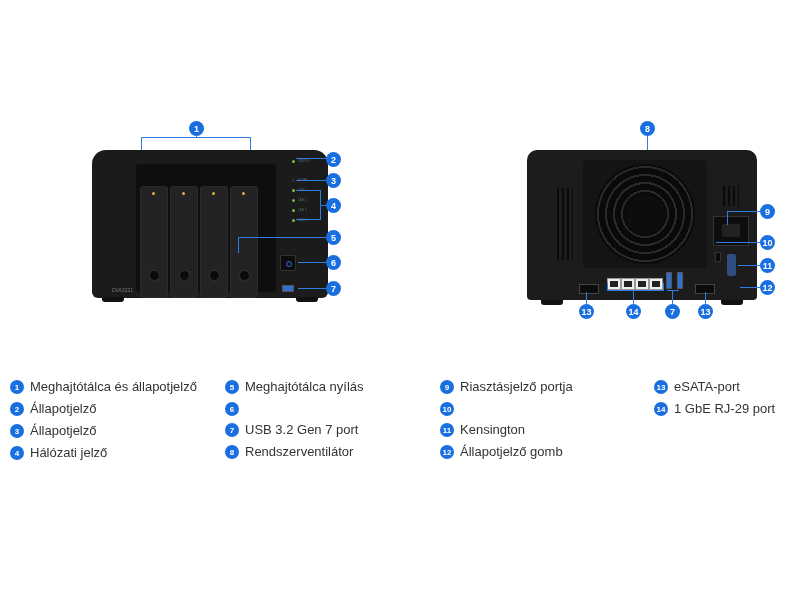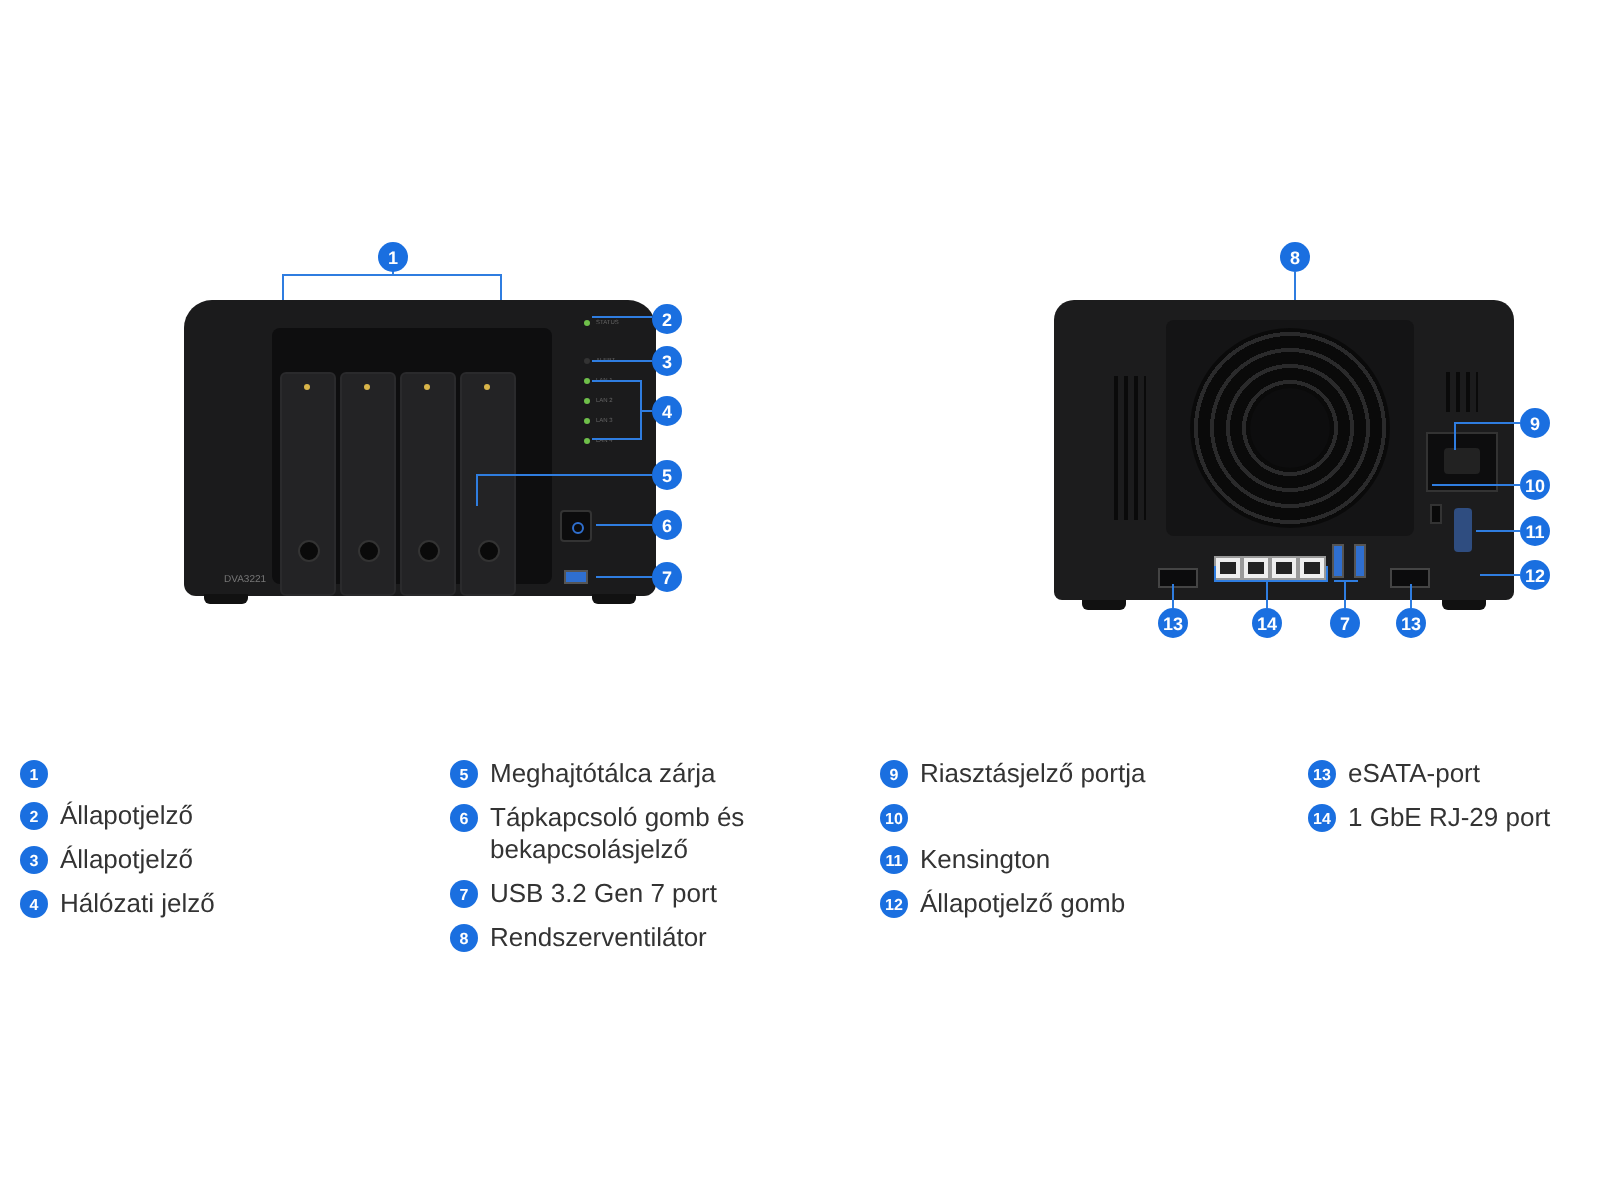--- a/index.html
+++ b/index.html
@@ -153,42 +153,42 @@
   <div class="line" style="left:672px;top:290px;width:1px;height:14px;"></div>
   <div class="badge" style="left:665px;top:304px;">7</div>
   <div class="line" style="left:705px;top:292px;width:1px;height:12px;"></div>
   <div class="badge" style="left:698px;top:304px;">13</div>
 </div>
 
 <div>
   <div class="legend-col" style="left:10px;width:210px;">
     <div class="legend-item">
         <span class="badge">1</span>
+        <span class="legend-text">Meghajtótálca és állapotjelző</span>
       </div>
     <div class="legend-item">
         <span class="badge">2</span>
         <span class="legend-text">Állapotjelző</span>
       </div>
     <div class="legend-item">
         <span class="badge">3</span>
         <span class="legend-text">Állapotjelző</span>
       </div>
     <div class="legend-item">
         <span class="badge">4</span>
         <span class="legend-text">Hálózati jelző</span>
       </div>
   </div>
   <div class="legend-col" style="left:225px;width:160px;">
     <div class="legend-item">
         <span class="badge">5</span>
-        <span class="legend-text">Meghajtótálca zárja</span>
+        <span class="legend-text">Meghajtótálca nyílás</span>
       </div>
     <div class="legend-item">
         <span class="badge">6</span>
-        <span class="legend-text">Tápkapcsoló gomb és bekapcsolásjelző</span>
       </div>
     <div class="legend-item">
         <span class="badge">7</span>
         <span class="legend-text">USB 3.2 Gen 7 port</span>
       </div>
     <div class="legend-item">
         <span class="badge">8</span>
         <span class="legend-text">Rendszerventilátor</span>
       </div>
   </div>

